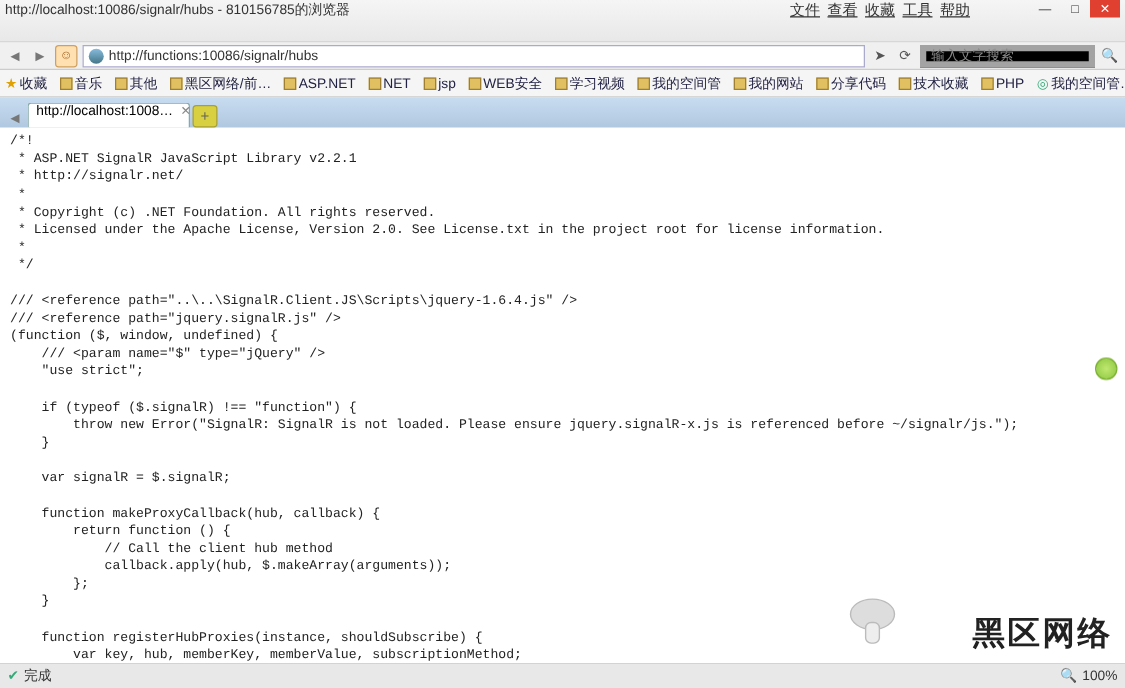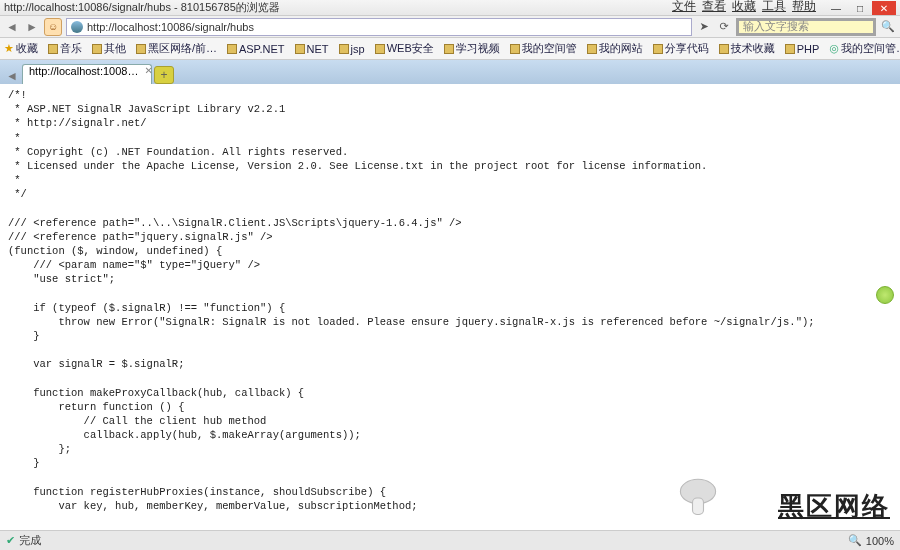--- a/index.html
+++ b/index.html
@@ -1,43 +1,43 @@
 <!DOCTYPE html>
 <html><head>
 <meta charset="utf-8">
 <style>
   * { margin:0; padding:0; box-sizing:border-box; }
   body { font-family: "Microsoft YaHei", Arial, sans-serif; font-size:11px; background:#fff; width:900px; height:550px; overflow:hidden; position:relative; }
-  .titlebar { height:16px; background:linear-gradient(#f5f5f5,#e8e8e8); border-bottom:1px solid #ccc; display:flex; align-items:flex-end; padding:0 4px; font-size:11px; color:#333; }
+  .titlebar { height:34px; background:linear-gradient(#f5f5f5,#e8e8e8); border-bottom:1px solid #ccc; display:flex; align-items:flex-start; padding:0 4px; font-size:11px; color:#333;gap:40px; }
   .titlebar .title { flex:1; }
   .titlebar .menu { display:flex; gap:6px; color:#333; font-size:12px;text-decoration:underline; }
   .titlebar .winbtns { display:flex; margin-left:8px; }
   .winbtn { width:24px; height:14px; display:flex; align-items:center; justify-content:center; font-size:10px; }
   .winbtn.close { background:#e04030; color:#fff; }
   .addrbar { height:22px; background:#f0f0f0; border-bottom:1px solid #ccc; display:flex; align-items:center; padding:0 4px; gap:4px; }
   .navarrow { width:16px; height:16px; display:flex; align-items:center; justify-content:center; color:#777; font-size:12px; }
   .avatar { width:18px; height:18px; border-radius:3px; background:#ffe0b0; display:flex; align-items:center; justify-content:center; font-size:10px; color:#a06020; border:1px solid #d0a060; }
   .urlbox { flex:1; height:18px; background:#fff; border:1px solid #aac; display:flex; align-items:center; padding:0 4px; font-size:11px; color:#333; }
   .urlbox .globe { width:12px; height:12px; border-radius:50%; background:linear-gradient(#8bd,#478); margin-right:4px; }
-  .searchbox { width:140px; height:18px; background:#fef9c3; border:3px solid #a3a3a3; display:flex; align-items:center; padding:0 4px; font-size:11px; color:#888; }
+  .searchbox { width:140px; height:18px; background:#000000; border:5px solid #a3a3a3; display:flex; align-items:center; padding:0 4px; font-size:11px; color:#888; }
   .iconbtn { width:16px; height:16px; display:flex; align-items:center; justify-content:center; font-size:11px; color:#555; }
   .bookbar { height:22px; background:#f5f5f5; border-bottom:1px solid #ccc; display:flex; align-items:center; padding:0 4px; gap:10px; font-size:11px; color:#224; overflow:hidden; white-space:nowrap; }
   .bookbar .bm { display:flex; align-items:center; gap:2px; }
   .bm .dot { width:10px; height:10px; background:#e0c060; border:1px solid #a08030; }
   .tabbar { height:24px; background:linear-gradient(#c8dcf0,#b0c8e0); display:flex; align-items:flex-end; padding:0 4px; gap:2px; }
   .tab { height:20px; background:#fff; border:1px solid #8aa; border-bottom:none; border-radius:3px 3px 0 0; display:flex; padding:0 6px; font-size:11px; gap:6px; max-width:130px; }
   .tab .x { color:#888; font-size:10px; }
   .newtab { width:20px; height:18px; background:#d8d040; border:1px solid #a8a030; border-radius:3px; display:flex; align-items:center; justify-content:center; color:#665; font-size:12px; }
   .content { height:444px; overflow:auto; background:#fff; padding:4px 8px; }
   .content pre { font-family: "Courier New", monospace; font-size:10.5px; line-height:1.35; color:#222; white-space:pre; }
   .statusbar { position:absolute; bottom:0; left:0; right:0; height:20px; background:#e8e8e8; border-top:1px solid #ccc; display:flex; align-items:center; padding:0 6px; font-size:11px; color:#333; }
   .statusbar .spacer { flex:1; }
   .zoom { display:flex; align-items:center; gap:4px; }
   .watermark { position:absolute; right:10px; bottom:26px; text-align:right; pointer-events:none; }
-  .watermark .logo { font-size:26px; font-weight:bold; color:#222; letter-spacing:2px;text-decoration:underline; }
+  .watermark .logo { font-size:26px; font-weight:bold; color:#222; letter-spacing:2px; }
   .watermark .url { font-size:15px; color:#222; font-family:Arial; }
   .watermark .mush { position:absolute; right:170px; bottom:4px; width:44px; height:44px; }
   .mush svg { width:44px; height:44px; }
   .gbadge { position:absolute; right:6px; top:286px; width:18px; height:18px; border-radius:50%; background:radial-gradient(#bfe870,#8cc63f); border:1px solid #7ab02f; }
 </style>
 </head>
 <body>
 
 <div class="titlebar">
   <span class="title">http://localhost:10086/signalr/hubs - 810156785的浏览器</span>
@@ -54,21 +54,21 @@
     <div class="winbtn close">✕</div>
   </div>
 </div>
 
 <div class="addrbar">
   <div class="navarrow">◄</div>
   <div class="navarrow">►</div>
   <div class="avatar">☺</div>
   <div class="urlbox">
     <span class="globe"></span>
-    <span>http://localhost:10086/signalr/hubs</span>
+    <span>http://functions:10086/signalr/hubs</span>
   </div>
   <div class="iconbtn">➤</div>
   <div class="iconbtn">⟳</div>
   <div class="searchbox">
     <span>输入文字搜索</span>
   </div>
   <div class="iconbtn">🔍</div>
 </div>
 
 <div class="bookbar">

